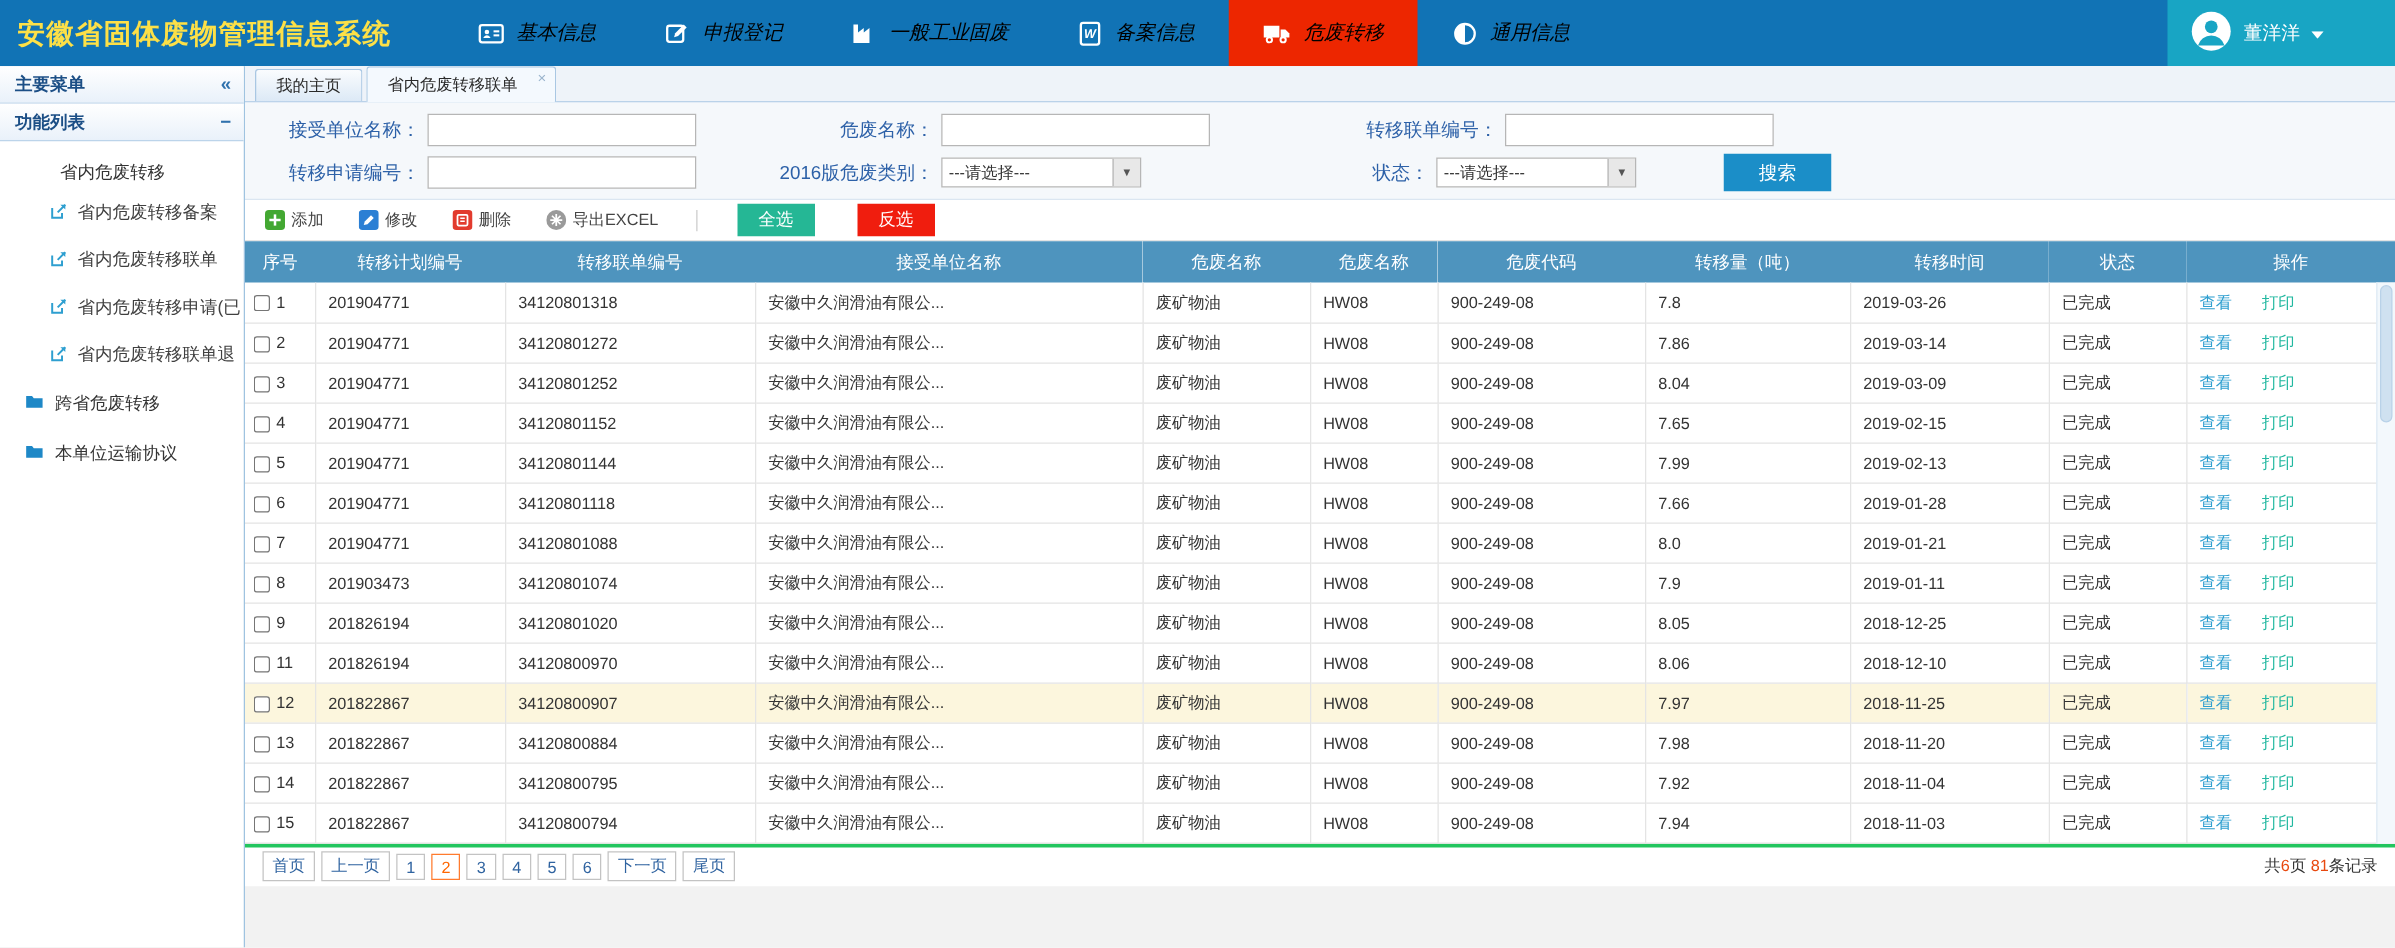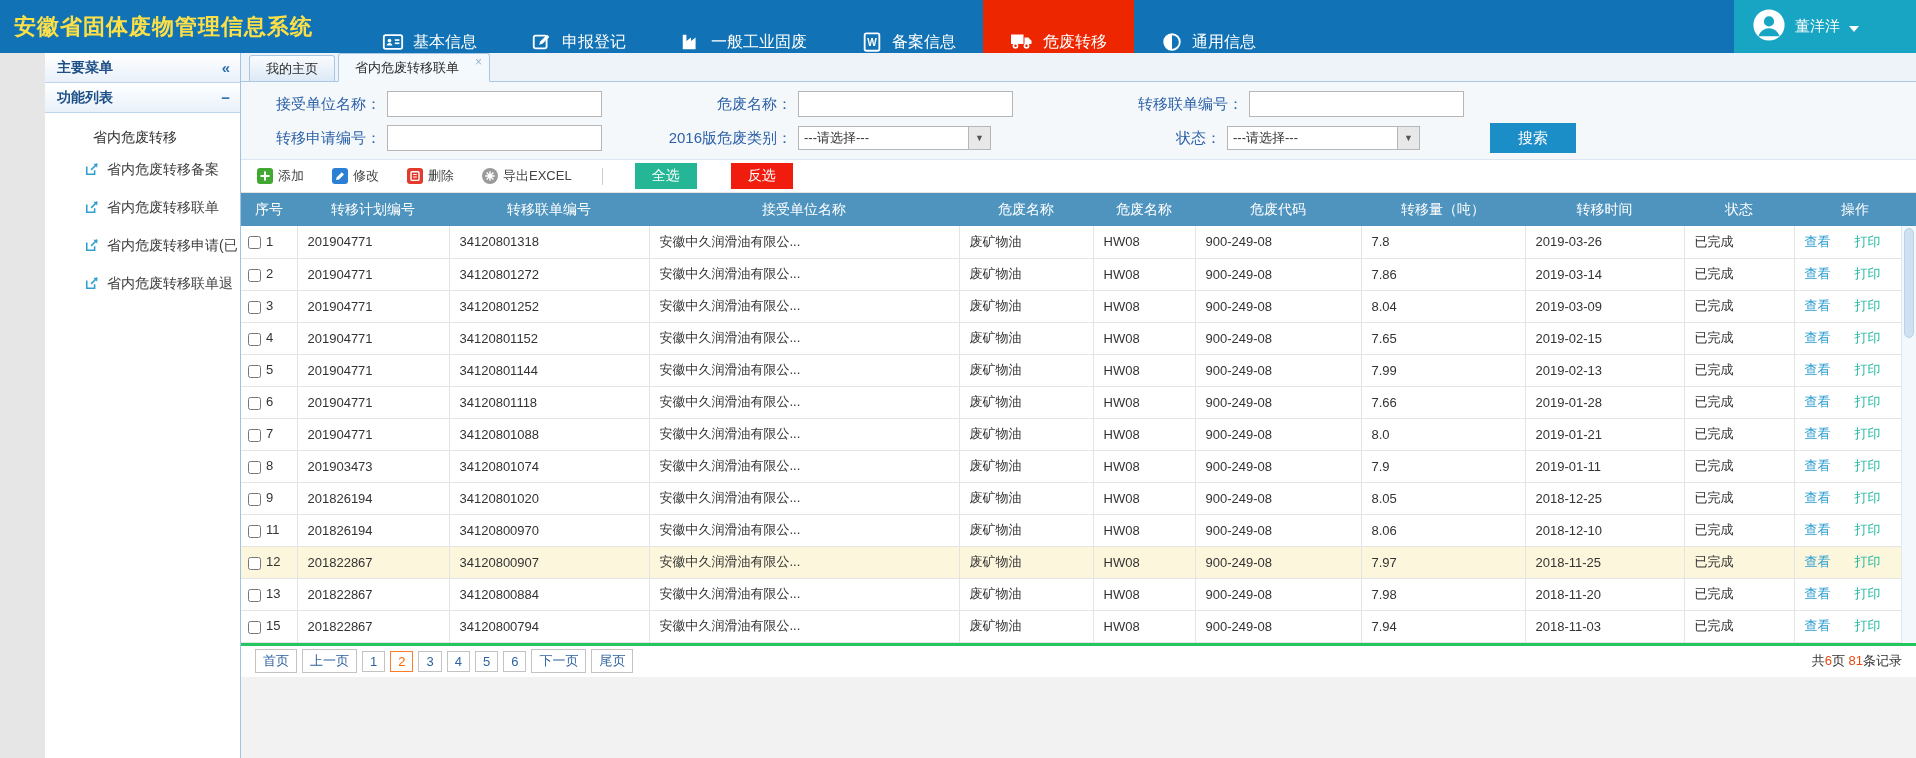--- a/index.html
+++ b/index.html
@@ -5,28 +5,28 @@
   *{box-sizing:border-box;}
   html,body{margin:0;padding:0;}
   body{width:1916px;height:758px;overflow:hidden;background:#e6e6e6;
        font-family:"Liberation Sans","DejaVu Sans",sans-serif;}
 
   
   .topnav{height:53px;background:#1173b5;display:flex;align-items:stretch;}
   .brand{color:#fde047;font-size:22px;font-weight:bold;display:flex;align-items:center;
          padding:0 16px 0 14px;letter-spacing:1px;white-space:nowrap;}
   .nav-menu{display:flex;flex:1;margin-left:26px;}
-  .nav-item{display:flex;align-items:flex-end;gap:9px;padding:0 27px;color:#ffffff;
-            font-size:16px;cursor:pointer;white-space:nowrap;}
+  .nav-item{display:flex;align-items:center;gap:9px;padding:0 27px;color:#000000;
+            font-size:16px;cursor:pointer;white-space:nowrap;font-style:italic;}
   .nav-item.active{background:#ed2600;}
   .nav-ic svg{display:block;}
   .user{background:#18a5c4;color:#fff;display:flex;align-items:center;gap:9px;
         padding:0 18px;font-size:15px;cursor:pointer;min-width:182px;}
 
-  .body-row{display:flex;height:705px;padding-left:45px;}
+  .body-row{display:flex;height:705px;}
 
   
   .sidebar{width:196px;background:#fff;border-right:1px solid #9fc3e0;font-size:14px;
            color:#333;flex-shrink:0;overflow:hidden;}
   .side-header{height:30px;display:flex;align-items:center;justify-content:space-between;
                padding:0 10px 0 12px;background:linear-gradient(#ffffff,#e9f1fa);
                border-bottom:1px solid #bcd4ea;color:#1c4f86;font-weight:bold;font-size:14px;}
   .hdr-btn{color:#2f71ad;font-weight:bold;cursor:pointer;font-size:15px;}
   .side-group{padding:16px 0 4px 48px;cursor:pointer;white-space:nowrap;}
   .side-link{display:flex;align-items:center;gap:8px;padding:10px 0 10px 40px;cursor:pointer;
@@ -47,21 +47,21 @@
   .tab-close{position:absolute;top:1px;right:7px;font-size:12px;color:#9ab4cd;cursor:pointer;}
 
   
   .search-area{height:78px;background:#f5f8fb;border-bottom:1px solid #dbe6f1;
                padding:5px 0 0 10px;flex-shrink:0;}
   .form-row{display:flex;align-items:center;height:34px;}
   .f-label{color:#2d61a8;font-size:15px;text-align:right;white-space:nowrap;}
   .lw1{width:130px;}.lw2{width:190px;}.lw3{width:230px;}
   .f-input{width:215px;height:26px;border:1px solid #b6b6b6;background:#fff;margin-left:6px;
            padding:0 5px;font-size:13px;outline:none;}
-  .f-select{width:193px;height:24px;border:1px solid #b6b6b6;background:#fff;margin-left:6px;
+  .f-select{width:160px;height:24px;border:1px solid #b6b6b6;background:#fff;margin-left:6px;
             display:flex;align-items:center;justify-content:space-between;font-size:13px;
             color:#333;padding-left:5px;cursor:pointer;}
   .sel-btn{width:22px;height:22px;background:#e8e8e8;border-left:1px solid #b6b6b6;display:flex;
            align-items:center;justify-content:center;font-size:9px;color:#555;}
   .search-btn{margin-left:70px;width:86px;height:30px;background:#1b8ec8;color:#fff;border:none;
               font-size:15px;cursor:pointer;}
 
   
   .toolbar{height:33px;background:#fff;border-bottom:1px solid #e3e3e3;display:flex;
            align-items:center;gap:20px;padding:0 12px;flex-shrink:0;font-size:13px;color:#444;}
@@ -224,20 +224,34 @@
               </svg></span>
             <span>省内危废转移申请(已</span>
           </div>
           <div class="side-link">
             <span><svg viewBox="0 0 16 16" width="14" height="14">
                 <path d="M2 5v9h9V9.5" fill="none" stroke="#2e9fd0" stroke-width="1.8"></path>
                 <path d="M7 9l7-7" stroke="#2e9fd0" stroke-width="1.8"></path>
                 <path d="M9.5 2H14v4.5z" fill="#2e9fd0"></path>
               </svg></span>
             <span>省内危废转移联单退</span>
+          </div>
+        </div>
+      <div id="side-folders">
+          <div class="side-folder">
+            <span><svg viewBox="0 0 16 16" width="15" height="15">
+                <path d="M1 3h5l1.5 2H15v8H1z" fill="#1e88c7"></path>
+              </svg></span>
+            <span>跨省危废转移</span>
+          </div>
+          <div class="side-folder">
+            <span><svg viewBox="0 0 16 16" width="15" height="15">
+                <path d="M1 3h5l1.5 2H15v8H1z" fill="#1e88c7"></path>
+              </svg></span>
+            <span>本单位运输协议</span>
           </div>
         </div>
     </aside>
 
     <main class="content">
 
       <div class="tabbar">
         <div class="tab">
           <span>我的主页</span>
         </div>
@@ -495,20 +509,33 @@
                 <td>安徽中久润滑油有限公...</td>
                 <td>废矿物油</td>
                 <td>HW08</td>
                 <td>900-249-08</td>
                 <td>7.98</td>
                 <td>2018-11-20</td>
                 <td>已完成</td>
                 <td><a class="a-view">查看</a><a class="a-print">打印</a></td>
               </tr>
               <tr>
+                <td class="first"><input type="checkbox" style=""><span>14</span></td>
+                <td>201822867</td>
+                <td>34120800795</td>
+                <td>安徽中久润滑油有限公...</td>
+                <td>废矿物油</td>
+                <td>HW08</td>
+                <td>900-249-08</td>
+                <td>7.92</td>
+                <td>2018-11-04</td>
+                <td>已完成</td>
+                <td><a class="a-view">查看</a><a class="a-print">打印</a></td>
+              </tr>
+              <tr>
                 <td class="first"><input type="checkbox" style=""><span>15</span></td>
                 <td>201822867</td>
                 <td>34120800794</td>
                 <td>安徽中久润滑油有限公...</td>
                 <td>废矿物油</td>
                 <td>HW08</td>
                 <td>900-249-08</td>
                 <td>7.94</td>
                 <td>2018-11-03</td>
                 <td>已完成</td>

